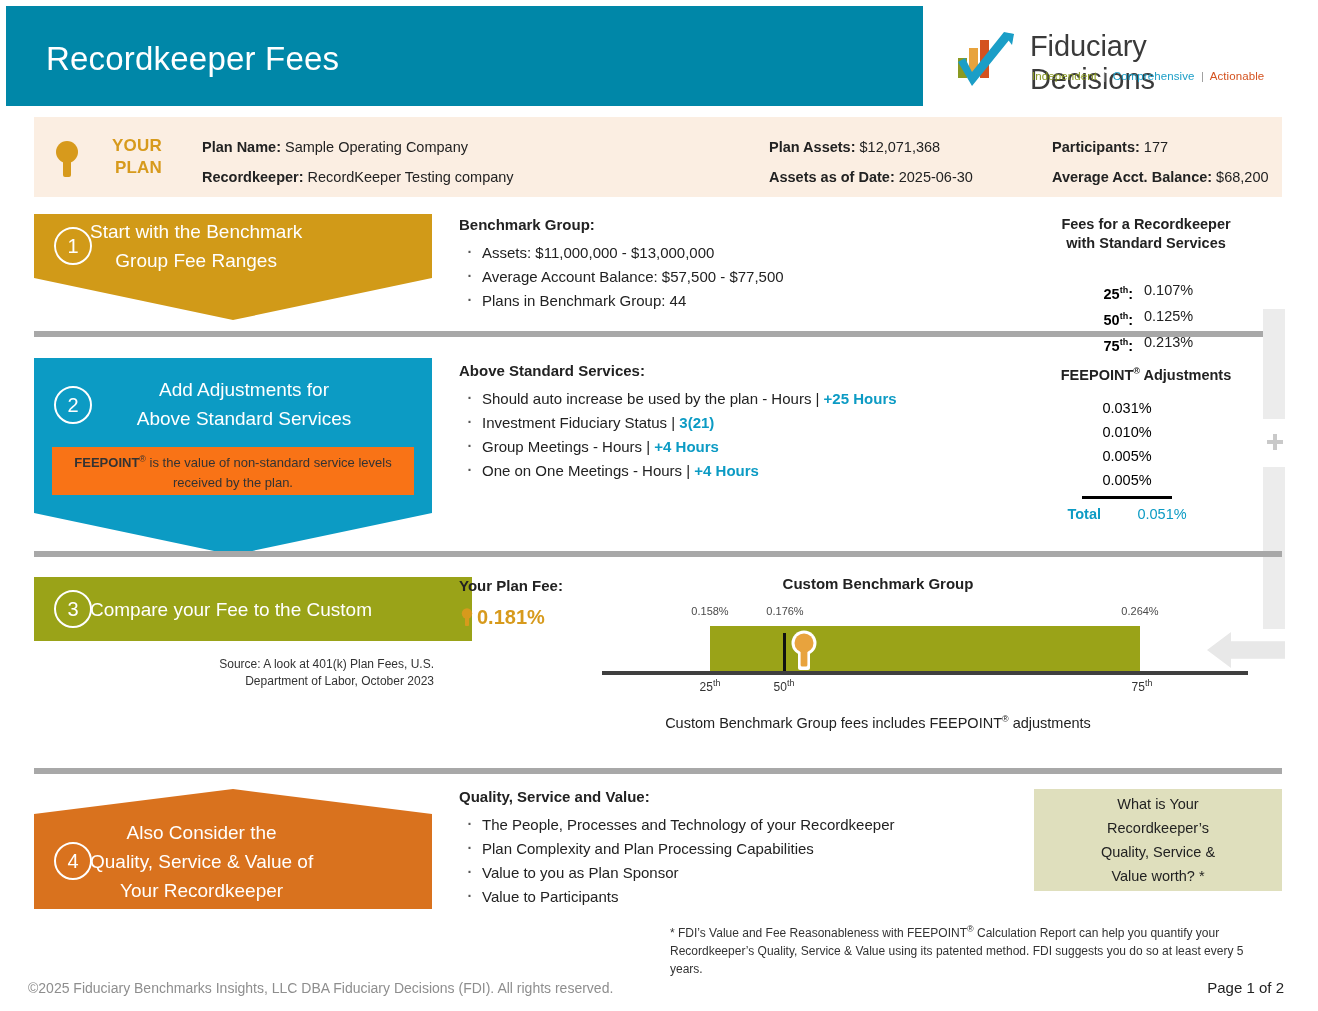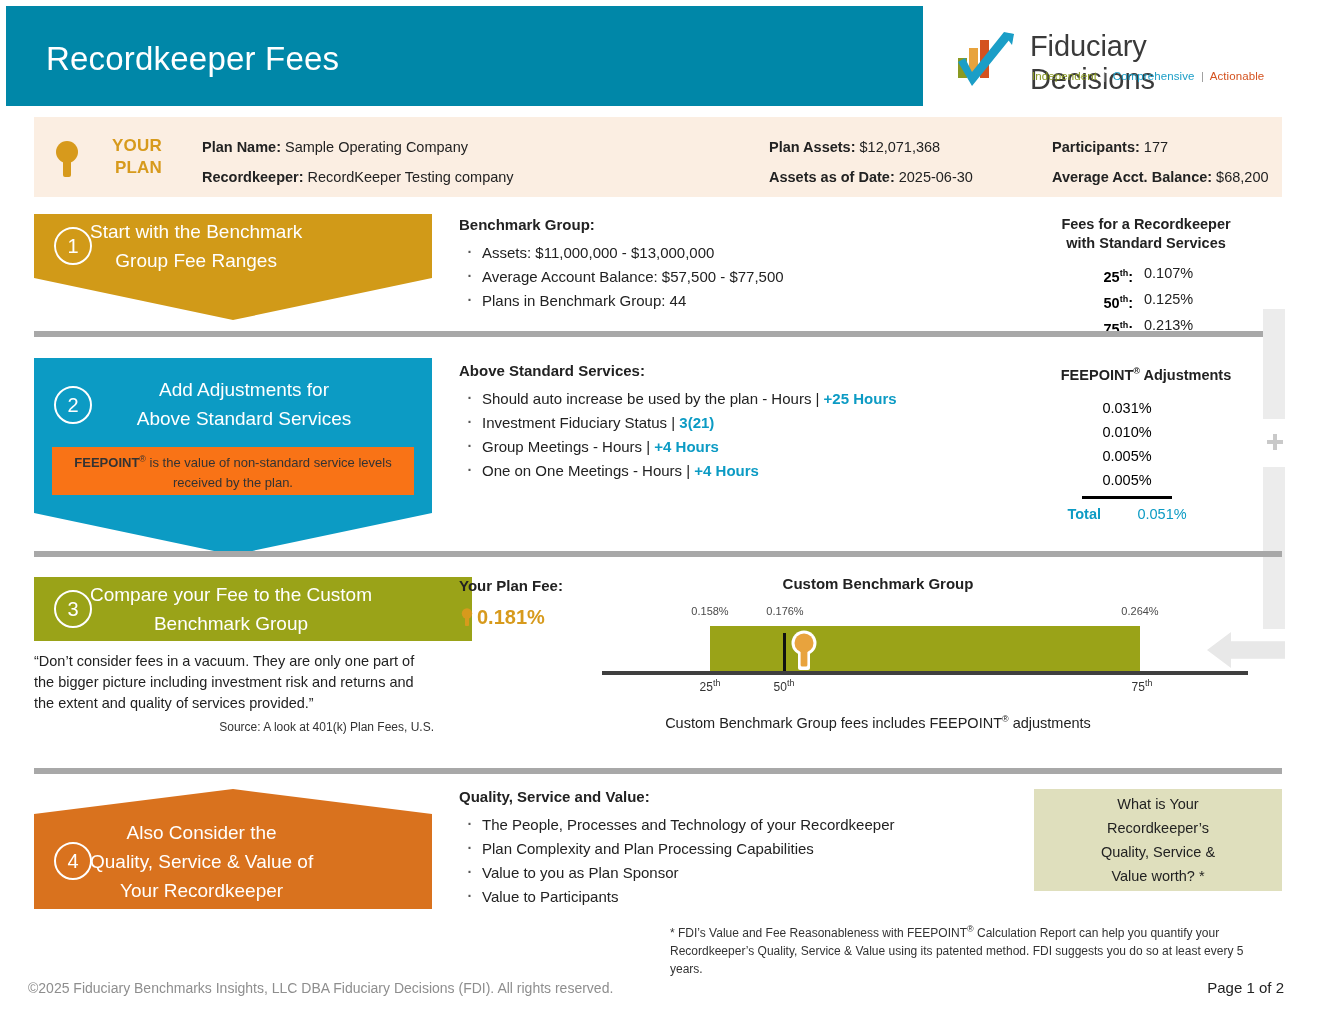--- a/index.html
+++ b/index.html
@@ -181,21 +181,21 @@
   .c2 { left: 459px; top: 362px; width: 560px; }
   .c4 { left: 459px; top: 788px; width: 560px; }
 
   
   .stats { position: absolute; }
   .stats-title {
     font-size: 14.5px; font-weight: bold; text-align: center;
     line-height: 19px; color: #222;
   }
   .s1 { left: 1012px; top: 215px; width: 268px; }
-  .s1 .rows { margin-top: 9px; }
+  .s1 .rows { margin-top: 26px; }
   .s1 .row {
     display: flex; justify-content: center; font-size: 14.5px;
     line-height: 22px;
   }
   .s1 .lbl { font-weight: bold; width: 54px; text-align: right; }
   .s1 .val { width: 80px; text-align: left; padding-left: 11px; color: #222; }
   sup { font-size: 9px; vertical-align: super; }
 
   .s2 { left: 1012px; top: 362px; width: 268px; }
   .s2 .rows { margin-top: 11px; }
@@ -464,27 +464,26 @@
   <div class="graybar gb2"></div>
   <div class="left-arrow"></div>
 
   <div class="divider d2"></div>
 
   <div class="step step3">
     <div class="banner">
       <div class="step-num">3</div>
       <div class="step-text">
         <div>Compare your Fee to the Custom</div>
-        <div>Benchmark Group</div>
       </div>
     </div>
     <div class="quote">
-      <div>“Don’t consider fees in a vacuum. They are only one part of the bigger picture including investment risk and returns and the extent and quality of services provided.”</div>
       <div class="quote-src">
         <div>Source: A look at 401(k) Plan Fees, U.S.</div>
+        <div>Department of Labor, October 2023</div>
       </div>
     </div>
   </div>
 
   <div class="planfee-label">Your Plan Fee:</div>
   <svg class="planfee-bulb" viewBox="0 0 12 18">
     <circle cx="6" cy="5.5" r="5.2" fill="#d79a1c"></circle>
     <rect x="4" y="8" width="4" height="10" rx="1" fill="#d79a1c"></rect>
   </svg>
   <div class="planfee-value">0.181%</div>

